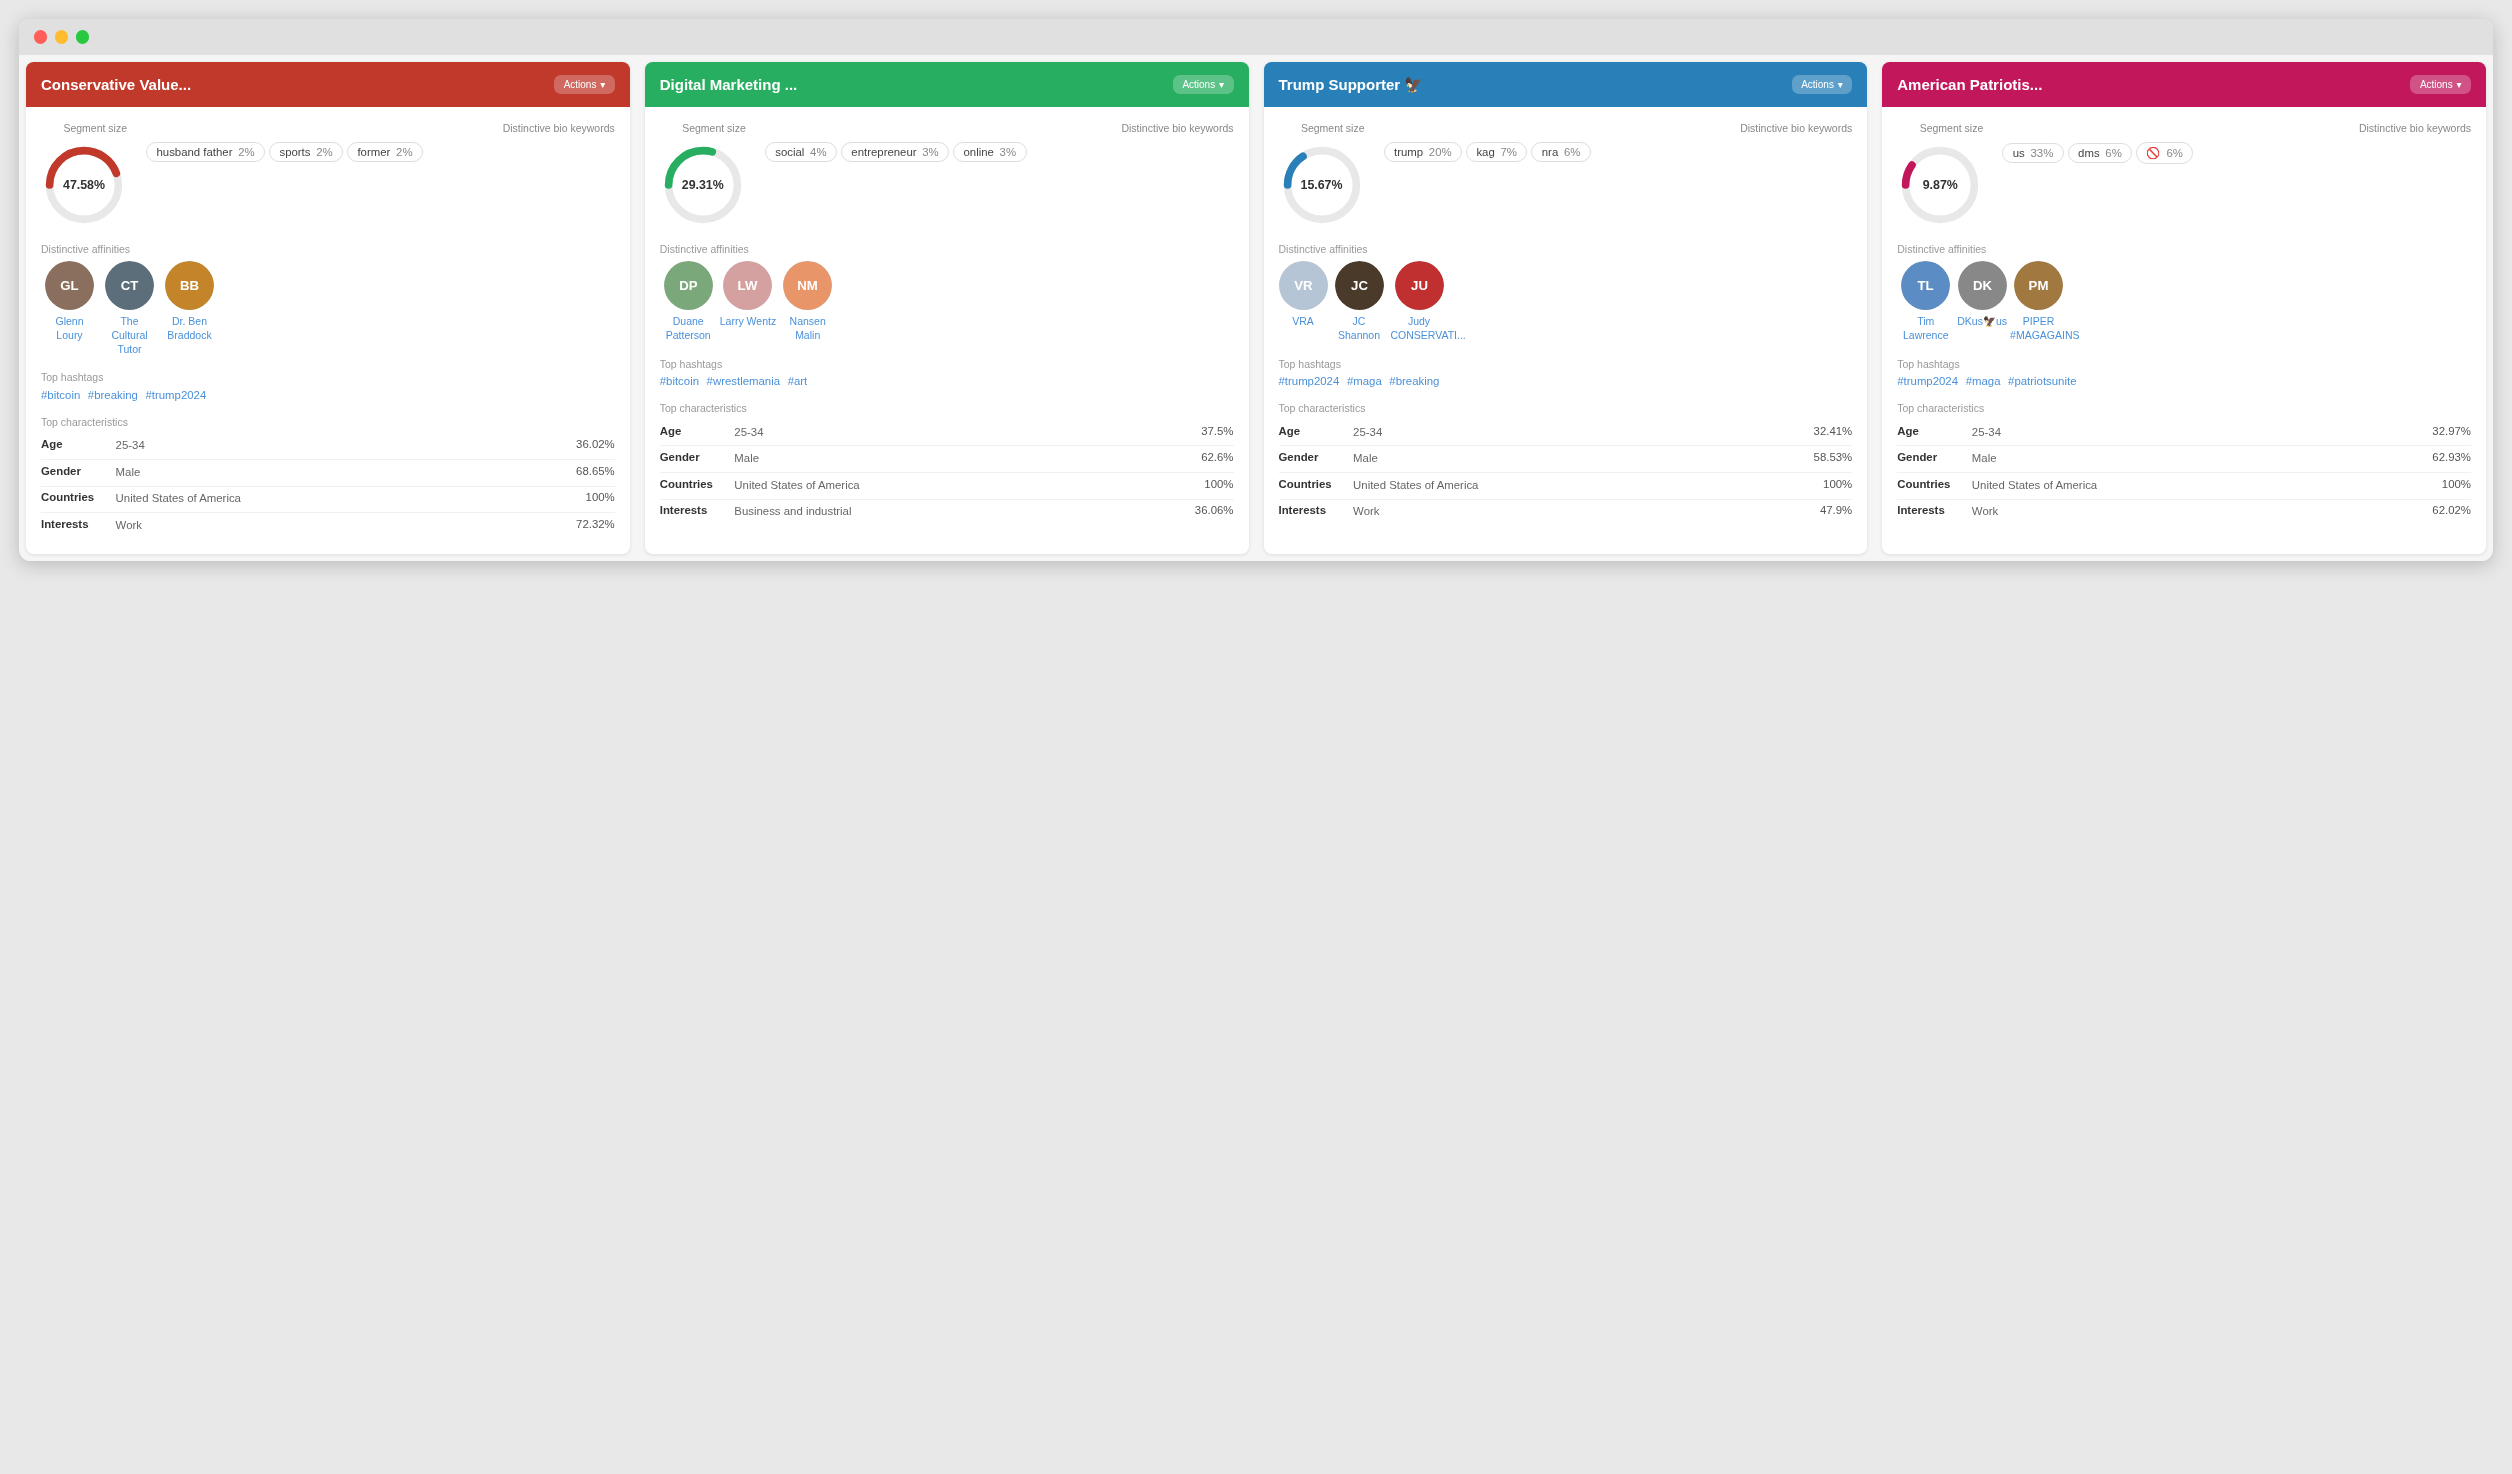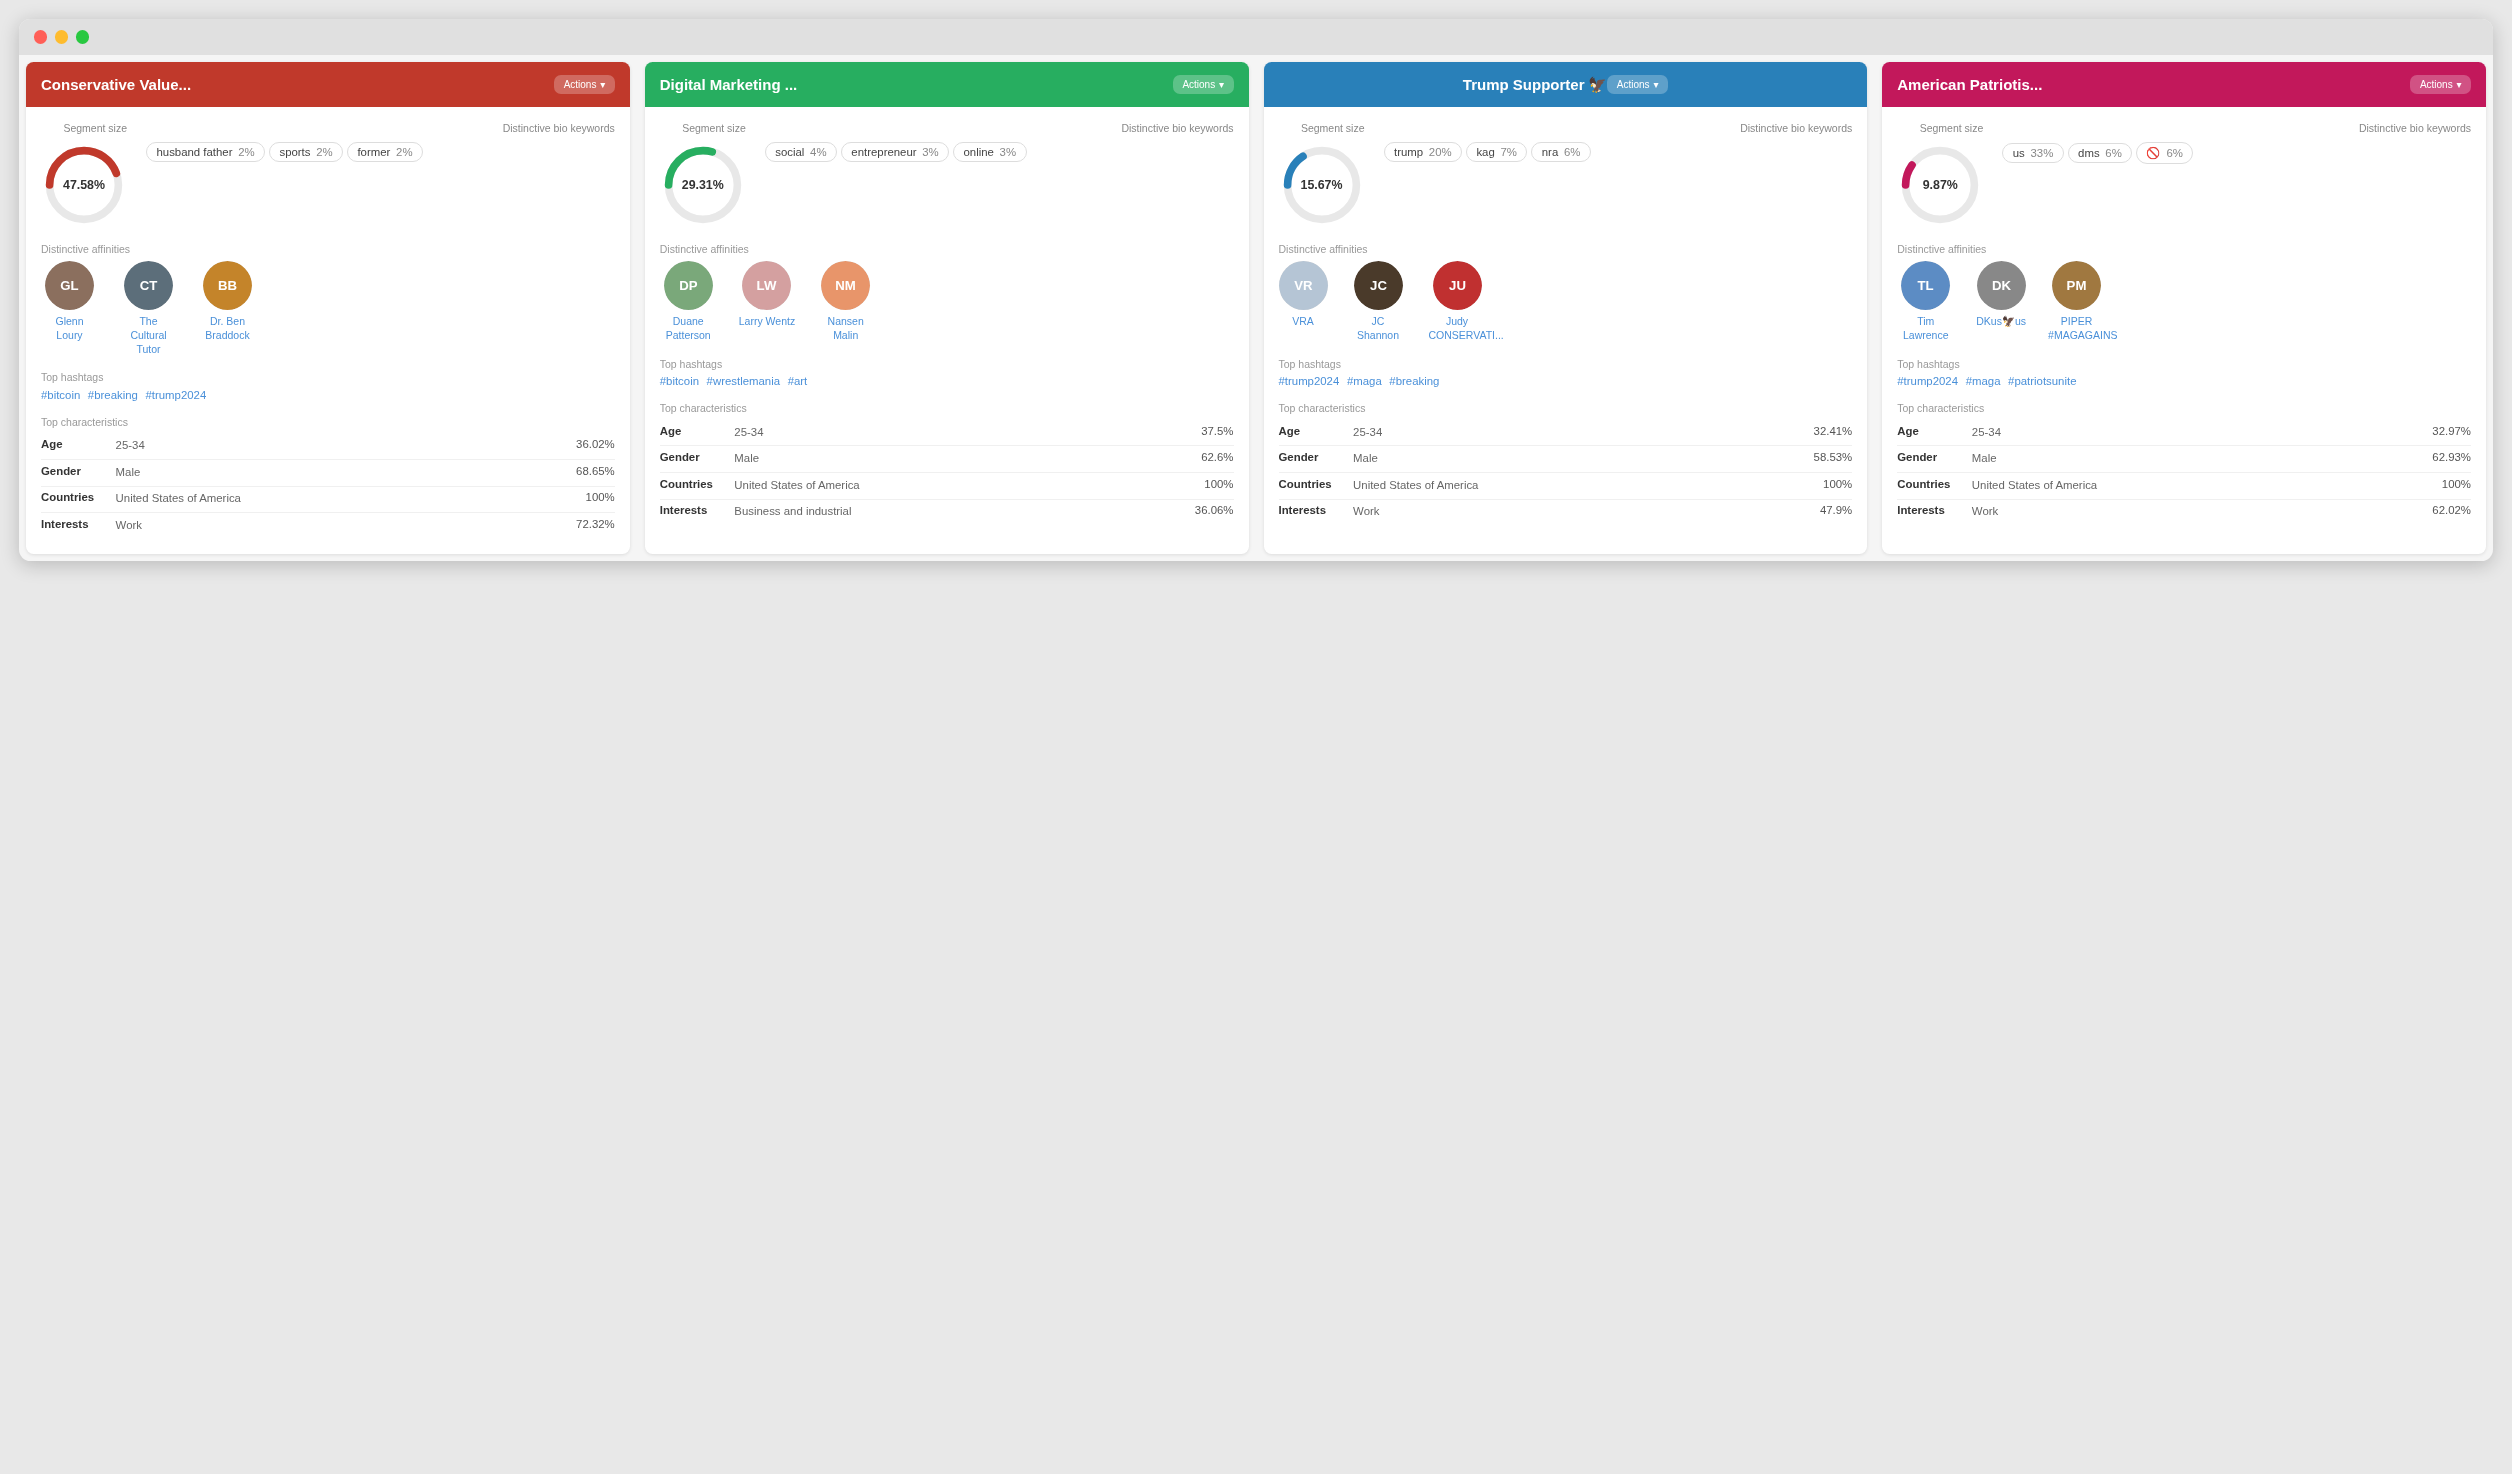--- a/index.html
+++ b/index.html
@@ -115,21 +115,21 @@
       margin-bottom: 5.7px;
       margin-right: 3.8px;
     }
     .keyword-pill .pct {
       color: #888;
     }
     
     .affinities-section { margin-bottom: 15px; }
     .affinities-row {
       display: flex;
-      gap: 22px;
+      gap: 3px;
     }
     .affinity-item {
       display: flex;
       flex-direction: column;
       align-items: center;
       gap: 5.7px;
       cursor: pointer;
     }
     .affinity-avatar {
       width: 49px;
@@ -376,21 +376,21 @@
     </div>
             <div class="char-row">
       <span class="char-label">Interests</span>
       <span class="char-value">Business and industrial</span>
       <span class="char-pct">36.06%</span>
     </div>
           </div>
         </div>
       </div>
       <div class="card">
-        <div class="card-header" style="background: rgb(41, 128, 185); justify-content: center;">
+        <div class="card-header" style="background: rgb(41, 128, 185);">
     <span class="title">Trump Supporter 🦅</span>
     <button class="actions-btn">
       Actions <span>▾</span>
     </button>
   </div>
         <div class="card-body">
           <div class="top-row">
             <div class="segment-size-area">
     <div class="section-label">Segment size</div>
     <div class="donut-wrap">

